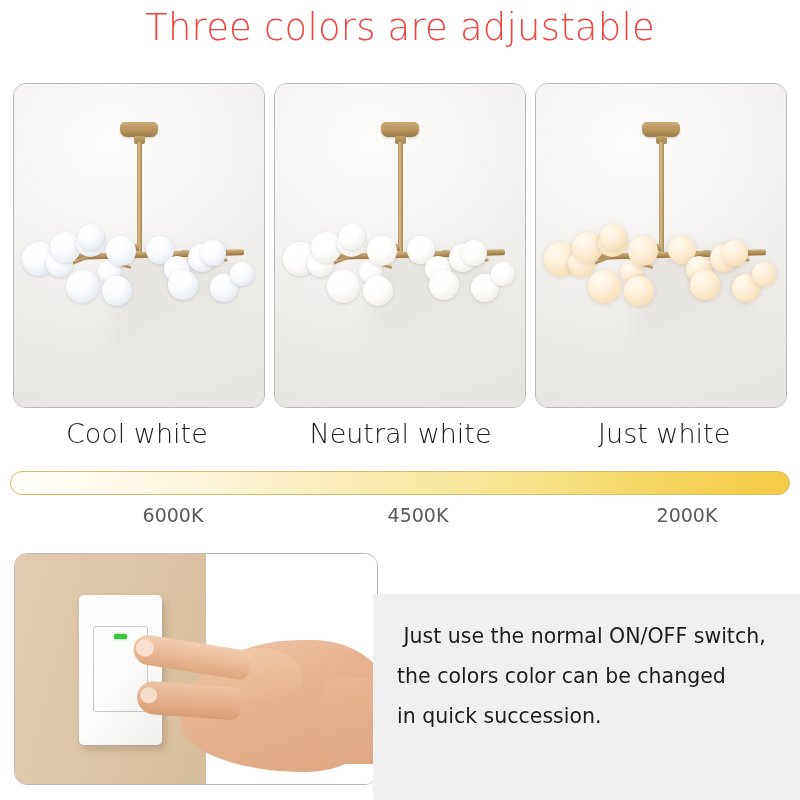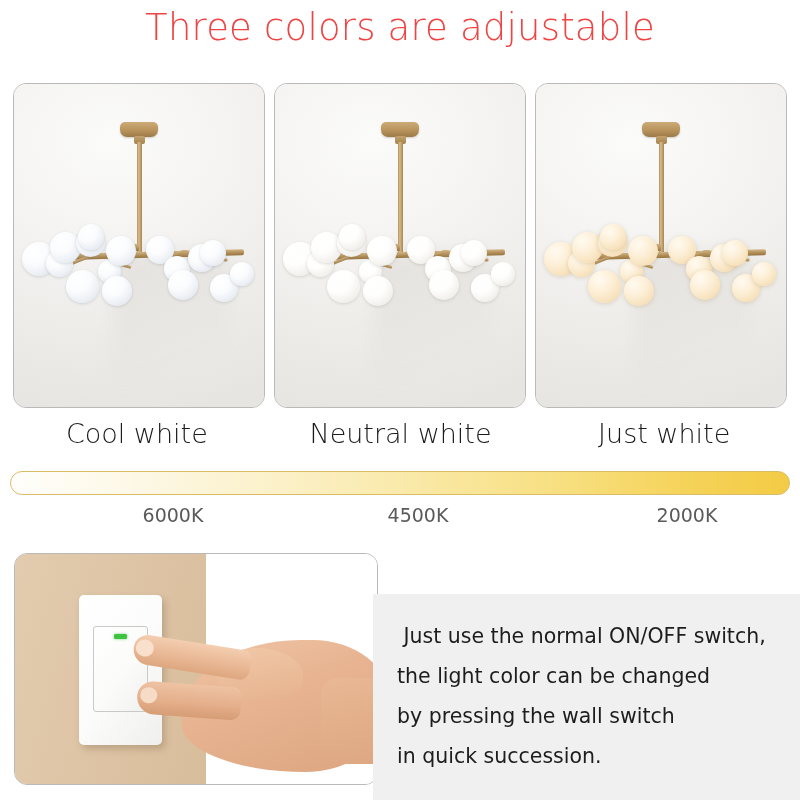--- a/index.html
+++ b/index.html
@@ -433,18 +433,17 @@
       <div class="palm"></div>
       <div class="knuckles"></div>
       <div class="wrist"></div>
       <div class="finger-index"></div>
       <div class="finger-mid"></div>
     </div>
   </div>
 
   <div class="textbox">
     <div class="tline"> Just use the normal ON/OFF switch,</div>
-    <div class="tline">the light color can be changed</div>
-    <div class="tline">by pressing the wall switch</div>
+    <div class="tline">the colors color can be changed</div>
     <div class="tline">in quick succession.</div>
   </div>
 
 </div>
 
 </body></html>

